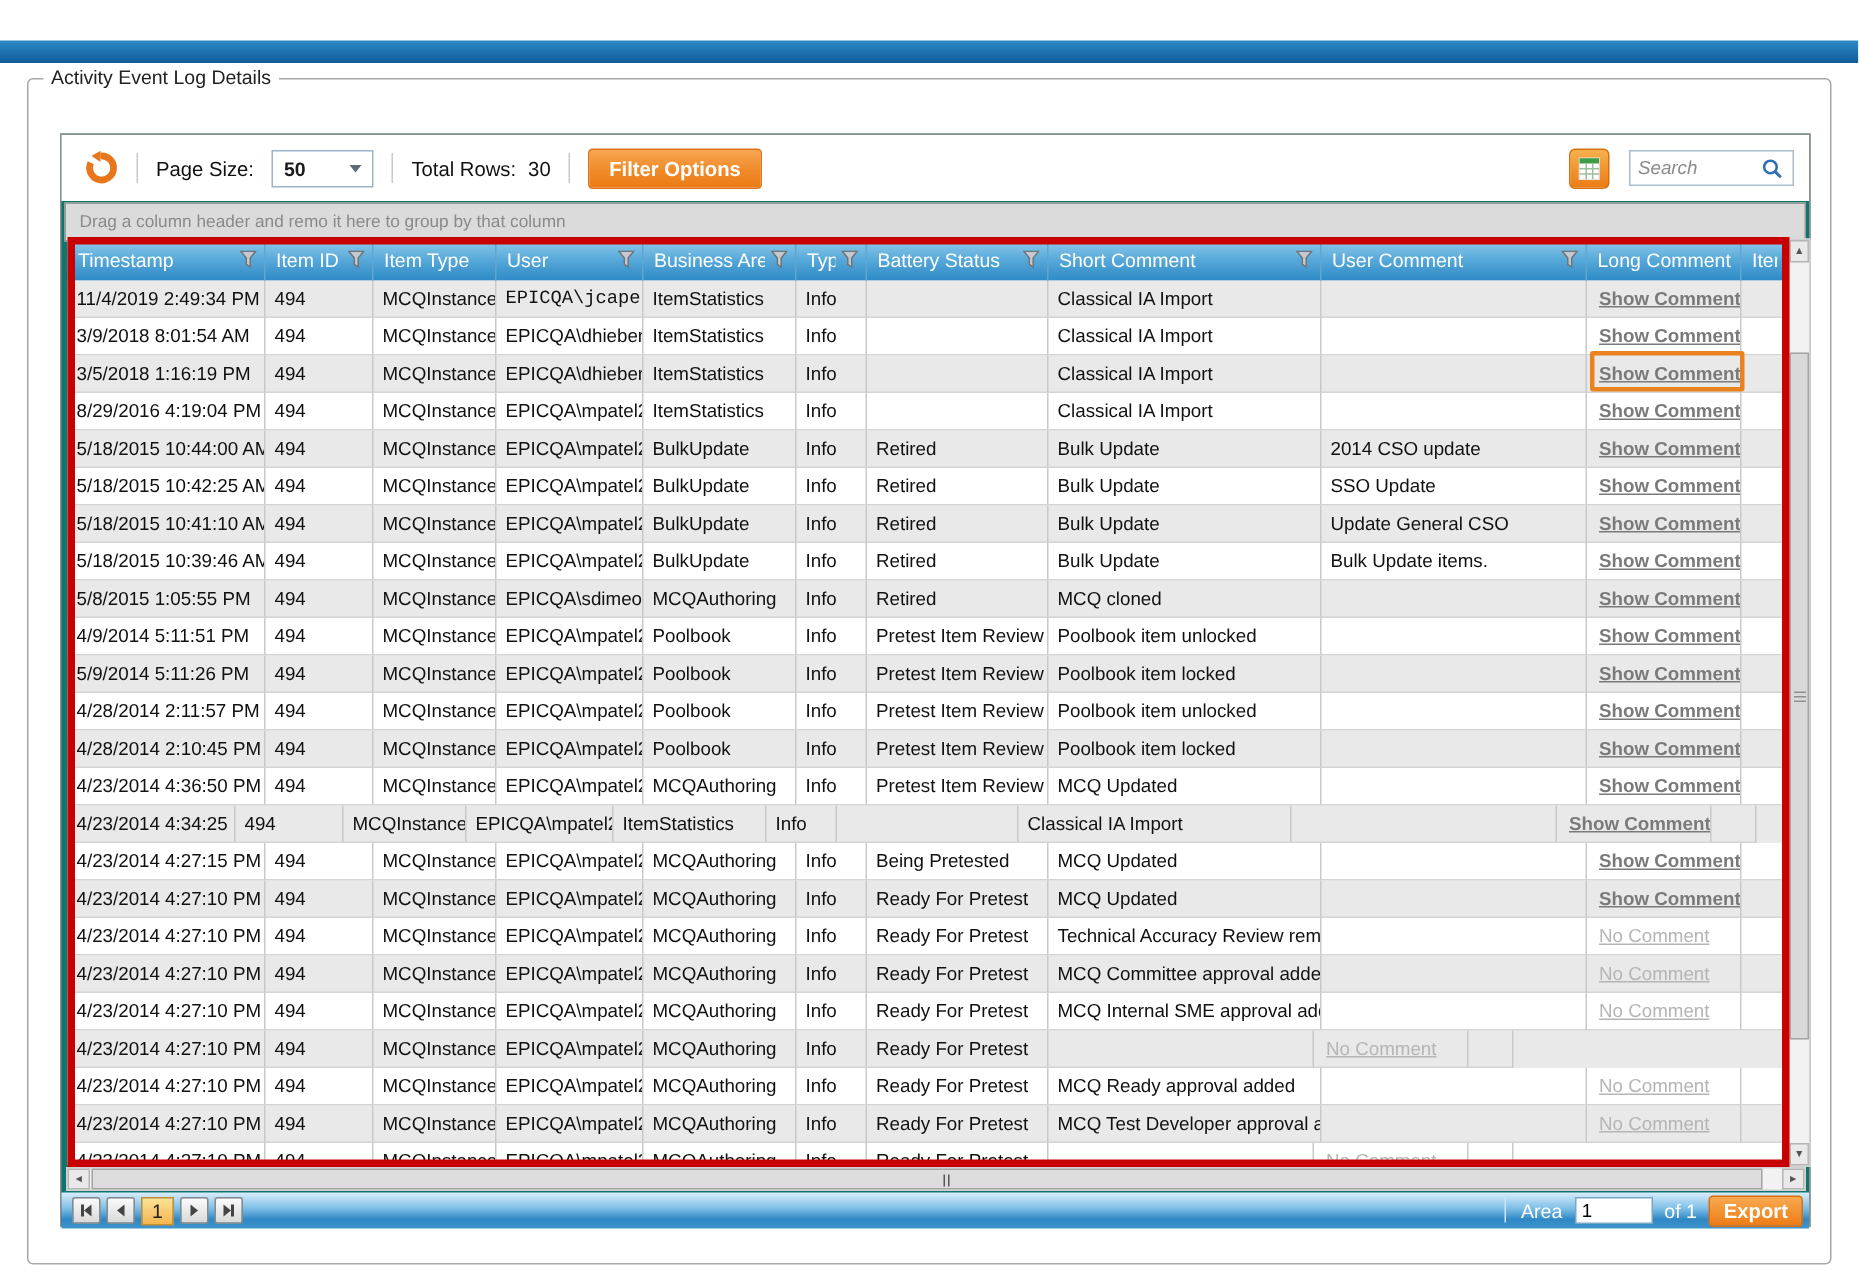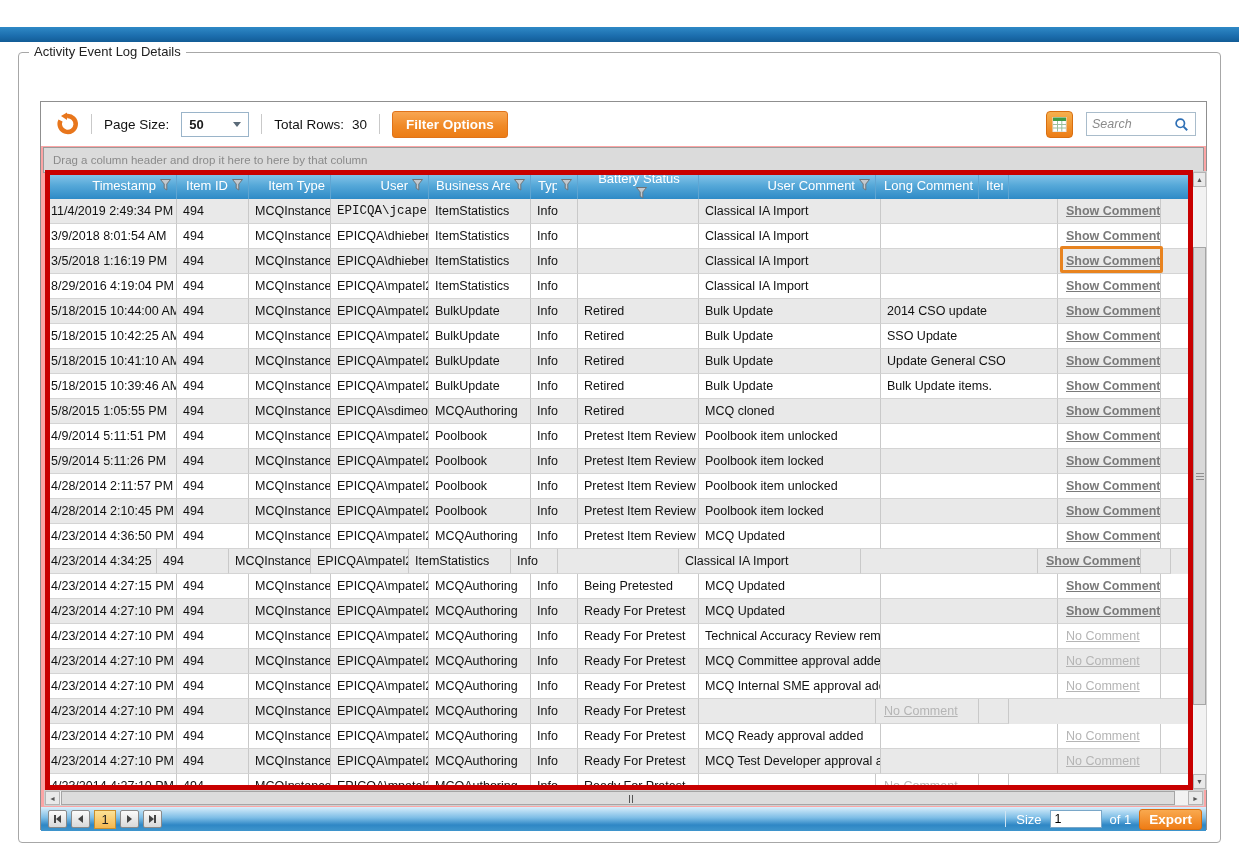--- a/index.html
+++ b/index.html
@@ -14,21 +14,21 @@
          border-radius:4px 4px 0 0; font-size:13px; color:#14395e; cursor:default; }
   .tab.active { background:#ffffff; border:2px solid #3c5e14; border-radius:2px; color:#000; height:26px; }
   .blueband { position:absolute; left:0; top:27px; width:100%; height:15px;
               background:linear-gradient(#2f89c6,#1b6dad 60%,#125c96); }
 
   
   .groupbox { position:absolute; left:18px; top:52px; width:1203px; height:791px; border:1px solid #a7a7a7; border-radius:4px; }
   .gb-label { position:absolute; top:-9px; left:10px; background:#fff; padding:0 5px; font-size:13px; color:#222; }
 
   
-  .panel { position:absolute; left:21px; top:48px; width:1167px; height:729px; border:1px solid #8f8f8f; background:#fca5a5; }
+  .panel { position:absolute; left:21px; top:36px; width:1167px; height:729px; border:1px solid #8f8f8f; background:#0f766e; }
 
   
   .toolbar { position:absolute; left:0; top:0; width:100%; height:44px; display:flex; align-items:center; background:#fff; }
   .tsep { width:1px; height:20px; background:#c9c9c9; margin:0 12px; }
   .refresh { margin-left:14px; width:24px; height:24px; }
   .tlabel { font-size:13.5px; color:#111; }
   .selectbox { margin-left:12px; width:68px; height:25px; border:1px solid #9ab4c9; background:#fff; display:flex; align-items:center; padding:0 7px; }
   .selectbox .val { font-size:13px; font-weight:bold; flex:1; }
   .selectbox .chev { width:0; height:0; border-left:4px solid transparent; border-right:4px solid transparent; border-top:5px solid #5a6a78; }
   .totalval { font-size:13.5px; margin-left:8px; }
@@ -44,21 +44,21 @@
   
   .hintbar { position:absolute; left:2px; top:45px; width:1161px; height:26px; background:#dbdbdb; border:1px solid #9a9a9a;
              display:flex; align-items:center; padding-left:9px; }
   .hintbar span { font-size:11.5px; color:#8a8a8a; }
 
   
   .gridwrap { position:absolute; left:4px; top:69px; width:1147px; height:618px; overflow:hidden; background:#fff; }
   .ghead { display:flex; width:1146px; height:28px; background:linear-gradient(#95cdee,#57a9d9 50%,#2e8ac6); }
   .hc { position:relative; height:28px; display:flex; align-items:center; padding:0 5px 0 7px;
         border-right:1px solid #5fa5d2; color:#fff; font-size:13px; white-space:nowrap; overflow:hidden; cursor:pointer; }
-  .hc .hlabel { flex:1; overflow:hidden;text-align:right; }
+  .hc .hlabel { flex:1; overflow:hidden; }
   .funnel { margin-left:4px; display:flex; }
   .gbody { width:1146px; height:590px; overflow:hidden; }
   .grow { display:flex; width:1146px; height:25px; background:#fff; }
   .grow.alt { background:#e9e9e9; }
   .gc { height:25px; line-height:24px; padding:0 4px 0 6px; border-right:1px solid #c9c9c9; border-bottom:1px solid #d4d4d4;
         font-size:12.5px; color:#111; white-space:nowrap; overflow:hidden; }
   .lc-link { text-decoration:underline; font-size:12.5px; cursor:pointer; }
   .lc-link.show { color:#7a7a7a; font-weight:bold; }
   .lc-link.none { color:#b5b5b5; }
 
@@ -138,21 +138,21 @@
             <input type="text" placeholder="Search" style="">
             <svg width="15" height="15" viewBox="0 0 15 15">
               <circle cx="6.3" cy="6.3" r="4.2" fill="none" stroke="#2e6fb5" stroke-width="1.7"></circle>
               <line x1="9.6" y1="9.6" x2="13.2" y2="13.2" stroke="#2e6fb5" stroke-width="2"></line>
             </svg>
           </div>
         </div>
       </div>
 
       <div class="hintbar">
-        <span>Drag a column header and drop it here to here by that column</span>
+        <span>Drag a column header and remo it here to group by that column</span>
       </div>
 
       <div class="gridwrap">
         <div class="ghead" id="ghead">
             <div class="hc" style="width: 132px;">
               <span class="hlabel">Timestamp</span>
               <span class="funnel">
                 <svg width="11" height="12" viewBox="0 0 11 12">
                   <path d="M0.5 0.5 H10.5 L6.8 5 V11 L4.2 9.2 V5 Z" fill="#c3c9cf" stroke="#6e7478" stroke-width="1"></path>
                 </svg>
@@ -186,22 +186,30 @@
               </span>
             </div>
             <div class="hc" style="width: 47px;">
               <span class="hlabel">Type</span>
               <span class="funnel">
                 <svg width="11" height="12" viewBox="0 0 11 12">
                   <path d="M0.5 0.5 H10.5 L6.8 5 V11 L4.2 9.2 V5 Z" fill="#c3c9cf" stroke="#6e7478" stroke-width="1"></path>
                 </svg>
               </span>
             </div>
-            <div class="hc" style="width: 121px; flex-direction: column;">
+            <div class="hc" style="width: 121px;">
               <span class="hlabel">Battery Status</span>
+              <span class="funnel">
+                <svg width="11" height="12" viewBox="0 0 11 12">
+                  <path d="M0.5 0.5 H10.5 L6.8 5 V11 L4.2 9.2 V5 Z" fill="#c3c9cf" stroke="#6e7478" stroke-width="1"></path>
+                </svg>
+              </span>
+            </div>
+            <div class="hc" style="width: 182px;">
+              <span class="hlabel">Short Comment</span>
               <span class="funnel">
                 <svg width="11" height="12" viewBox="0 0 11 12">
                   <path d="M0.5 0.5 H10.5 L6.8 5 V11 L4.2 9.2 V5 Z" fill="#c3c9cf" stroke="#6e7478" stroke-width="1"></path>
                 </svg>
               </span>
             </div>
             <div class="hc" style="width: 177px;">
               <span class="hlabel">User Comment</span>
               <span class="funnel">
                 <svg width="11" height="12" viewBox="0 0 11 12">
@@ -557,21 +565,21 @@
         <div class="pg-cur">1</div>
         <div class="pg-btn">
             <span class="tri-r"></span>
           </div>
         <div class="pg-btn">
             <span class="tri-r"></span>
             <span class="pbar"></span>
           </div>
         <div class="pg-right">
           <span class="pg-sep"></span>
-          <span class="pg-label">Size</span>
+          <span class="pg-label">Area</span>
           <input class="pg-input" type="text" value="1" style="">
           <span class="pg-label">of 1</span>
           <button class="export-btn">Export</button>
         </div>
       </div>
 
       <div class="red-overlay"></div>
       <div class="orange-overlay"></div>
 
     </div>

